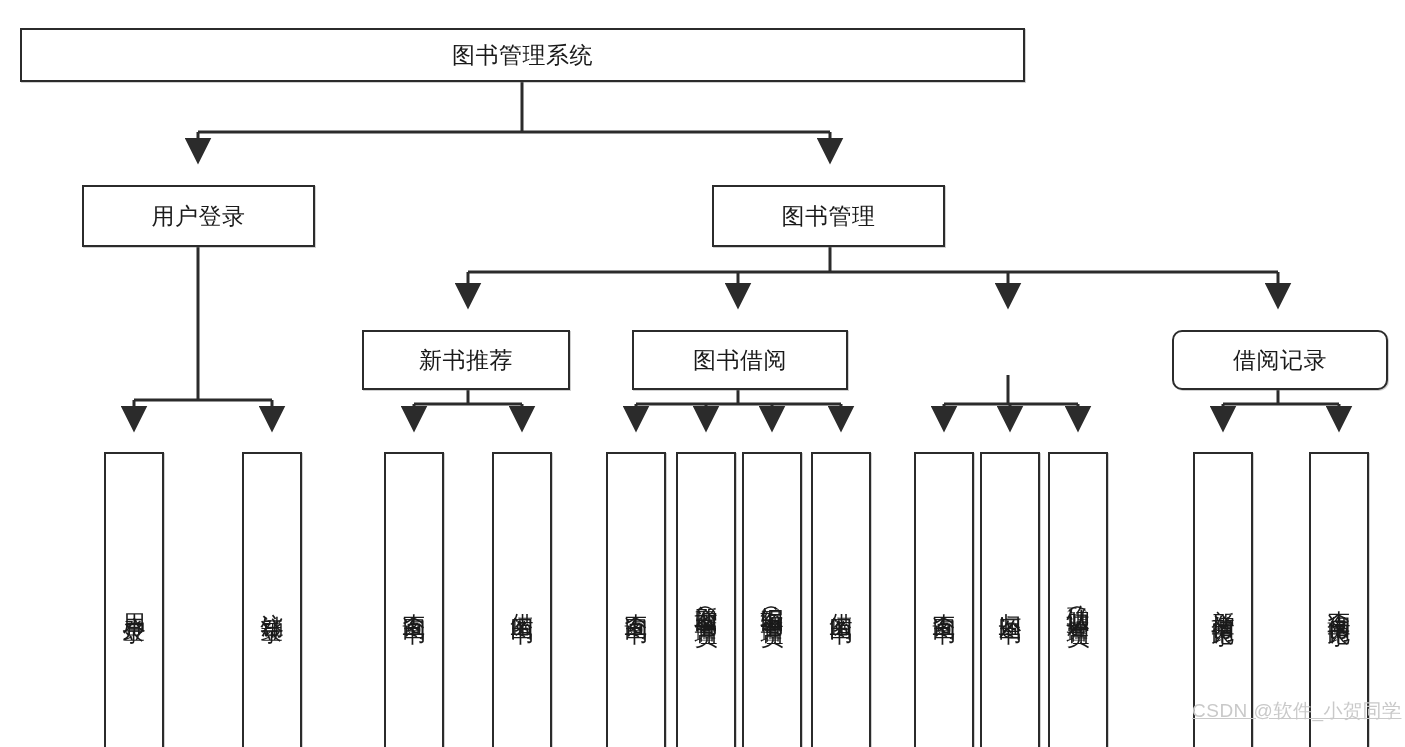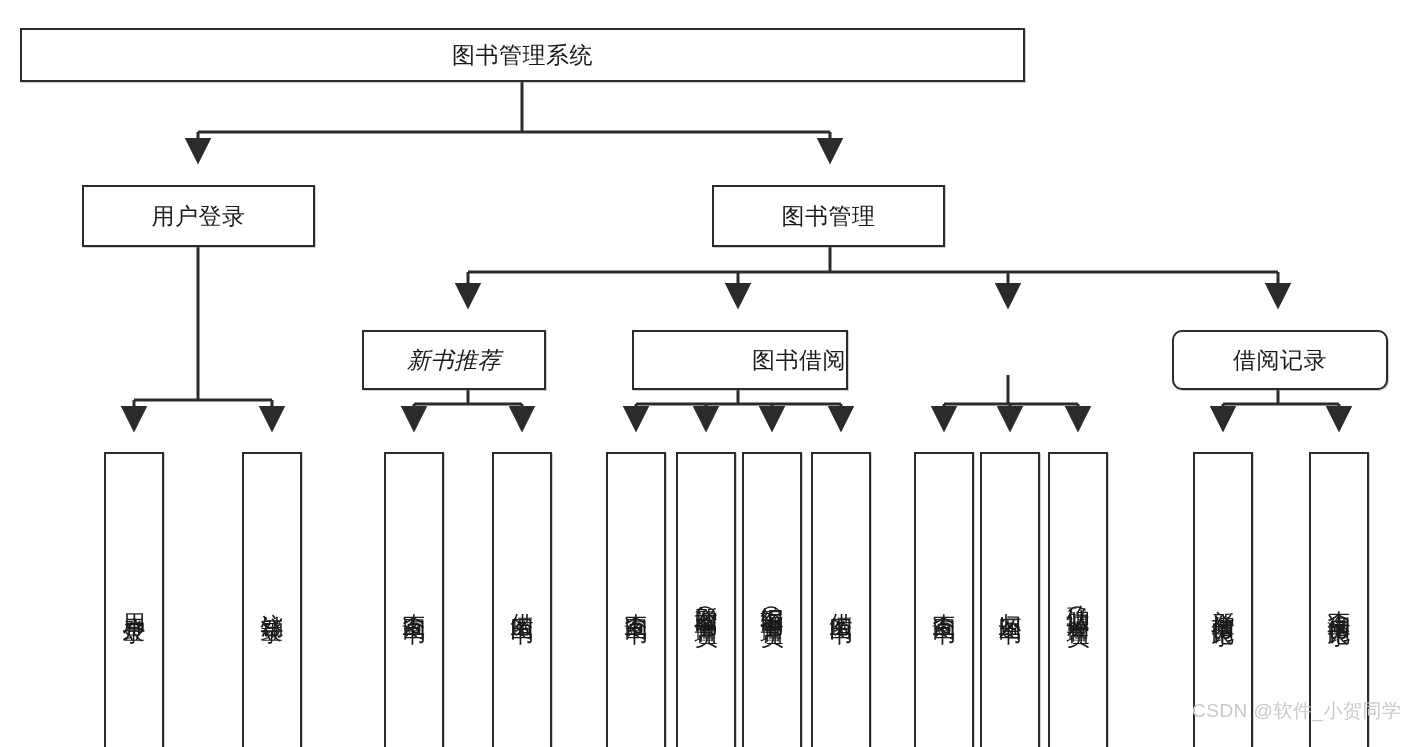--- a/index.html
+++ b/index.html
@@ -122,24 +122,24 @@
     <span>图书管理系统</span>
   </div>
 
   <div class="node horiz" style="left:82px; top:170px; width:233px; height:62px;">
     <span>用户登录</span>
   </div>
   <div class="node horiz" style="left:712px; top:170px; width:233px; height:62px;">
     <span>图书管理</span>
   </div>
 
-  <div class="node horiz" style="left:362px; top:315px; width:184px; height:60px;font-style:italic;">
+  <div class="node horiz" style="left:362px; top:315px; width:208px; height:60px;">
     <span>新书推荐</span>
   </div>
-  <div class="node horiz" style="left:632px; top:315px; width:216px; height:60px;justify-content:flex-end;">
+  <div class="node horiz" style="left:632px; top:315px; width:216px; height:60px;">
     <span>图书借阅</span>
   </div>
   <div class="node horiz" style="left:1172px; top:315px; width:216px; height:60px;border-radius:10px;">
     <span>借阅记录</span>
   </div>
 
   <div class="node vert" style="left:104px; top:437px; width:60px; height:297px;">
     <span class="vtext">用户登录</span>
   </div>
   <div class="node vert" style="left:242px; top:437px; width:60px; height:297px;">
@@ -176,15 +176,15 @@
     <span class="vtext">确认归还（管理员）</span>
   </div>
 
   <div class="node vert" style="left:1193px; top:437px; width:60px; height:297px;">
     <span class="vtext">新增借阅记录</span>
   </div>
   <div class="node vert" style="left:1309px; top:437px; width:60px; height:297px;">
     <span class="vtext">查询借阅记录</span>
   </div>
 
-  <div class="watermark" style="left:1192px; top:698px;">CSDN @软件_小贺同学</div>
+  <div class="watermark" style="left:1192px; top:698px;text-decoration:underline;">CSDN @软件_小贺同学</div>
 
 </div>
 
 </body></html>

